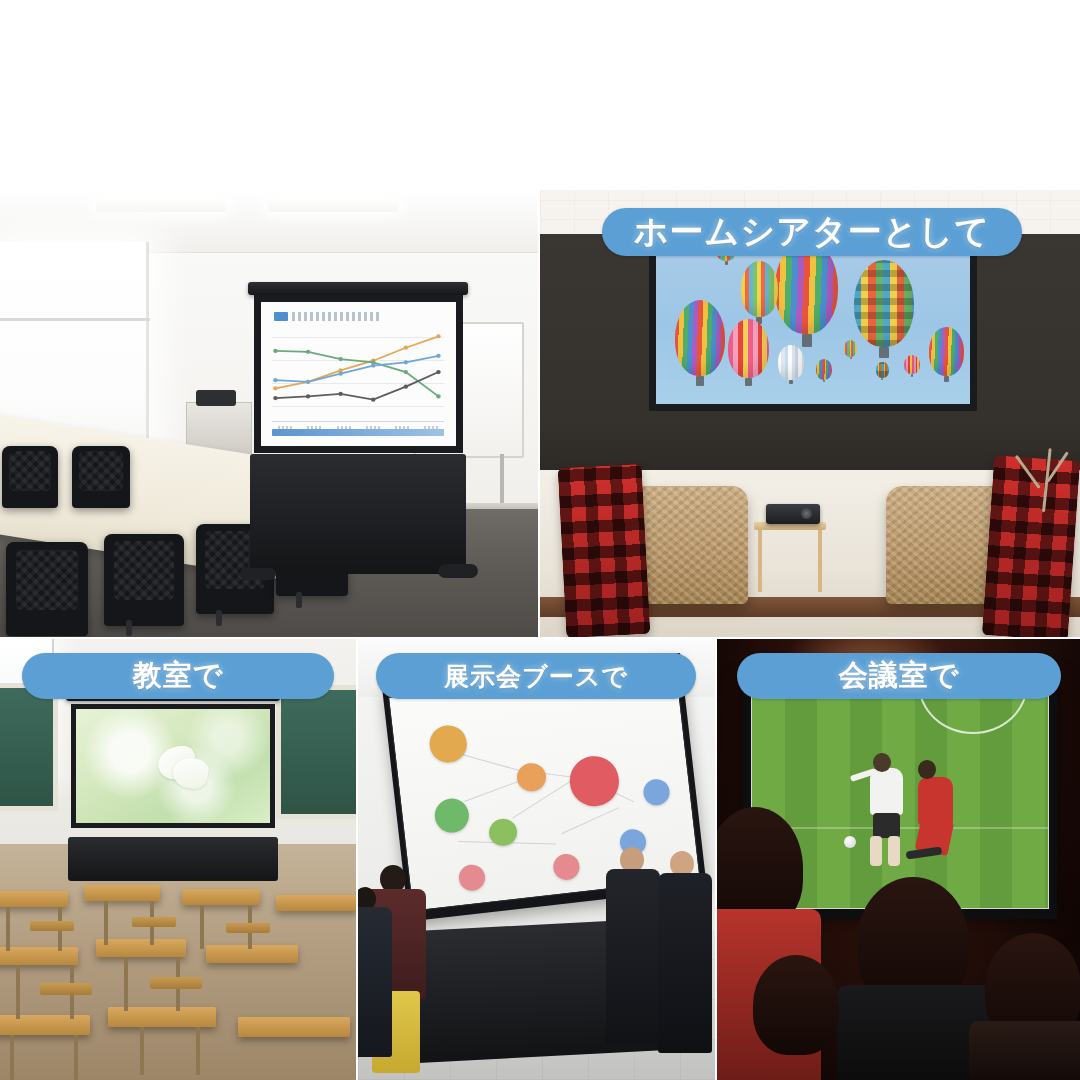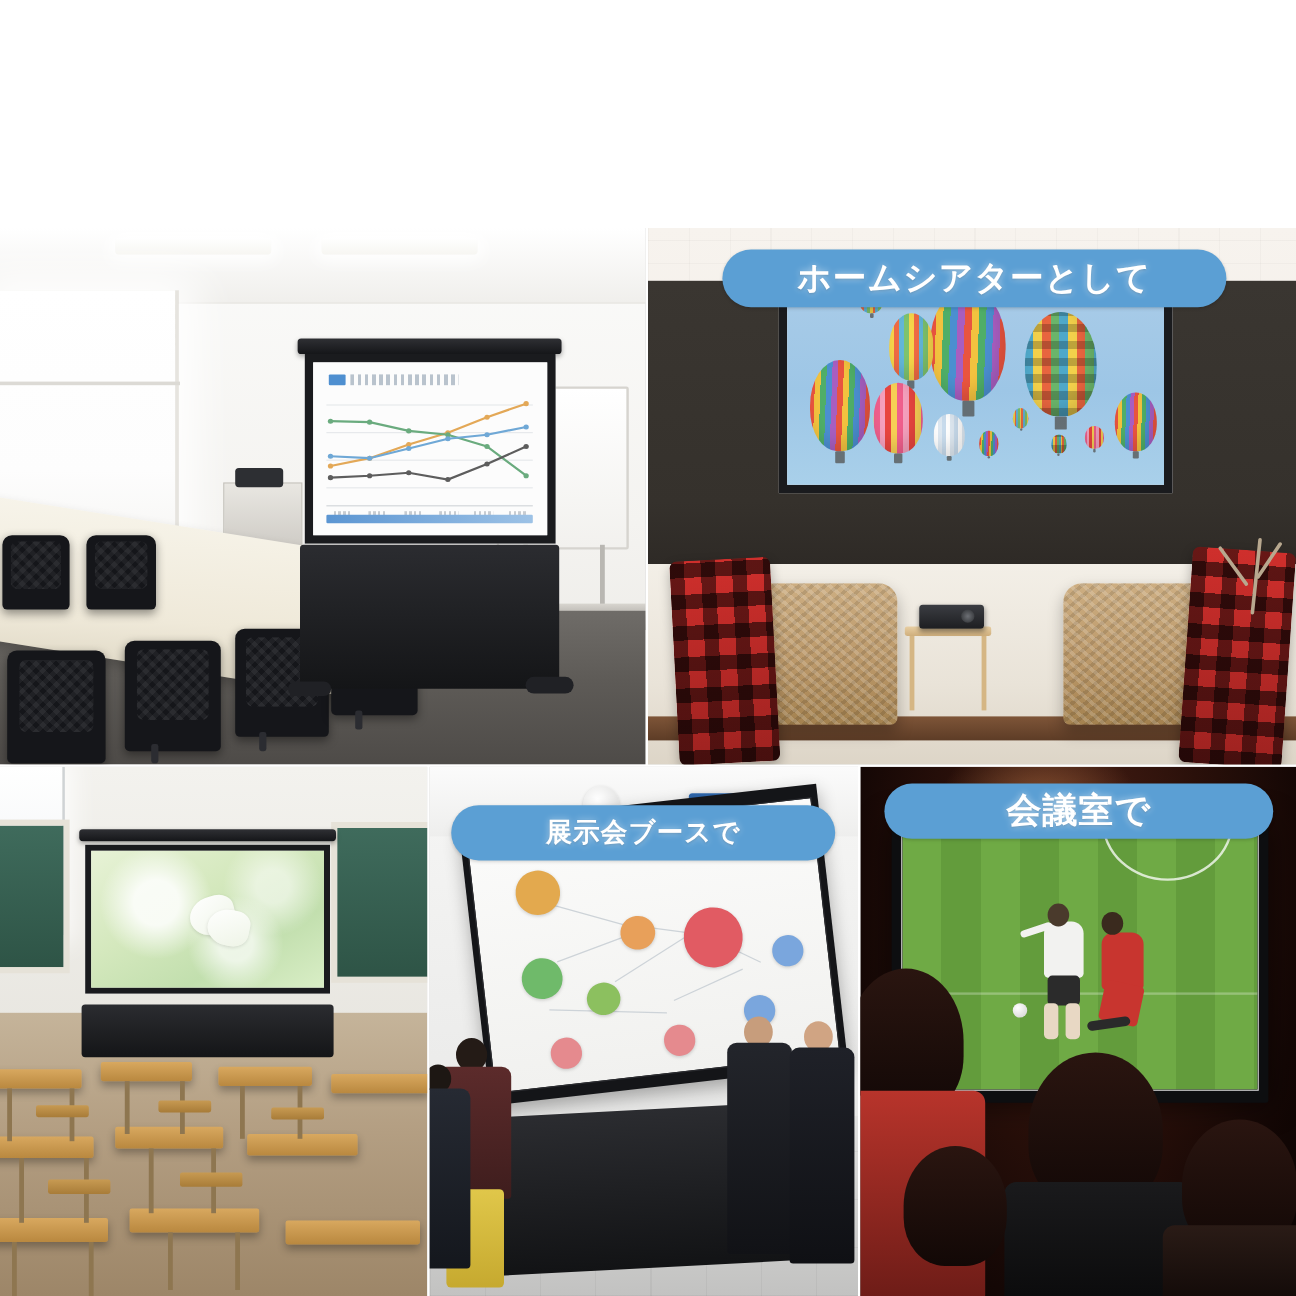--- a/index.html
+++ b/index.html
@@ -78,23 +78,23 @@
   }
 
   
   #panel-meeting   { left: 0px;   top: 0px;   width: 538px; height: 447px; }
   #panel-hometheater { left: 540px; top: 0px;  width: 540px; height: 447px; }
   #panel-classroom { left: 0px;   top: 449px; width: 356px; height: 441px; }
   #panel-exhibition{ left: 358px; top: 449px; width: 357px; height: 441px; }
   #panel-event     { left: 717px; top: 449px; width: 363px; height: 441px; }
 
   #badge-meeting      { left: 62px;  top: 18px;  width: 430px; height: 48px; font-size: 30px; }
-  #badge-hometheater  { left: 62px;  top: 18px;  width: 420px; height: 48px; font-size: 28px; }
+  #badge-hometheater  { left: 62px;  top: 18px;  width: 420px; height: 48px; font-size: 34px; }
   #badge-classroom    { left: 22px;  top: 14px;  width: 312px; height: 46px; font-size: 29px; }
-  #badge-exhibition   { left: 18px;  top: 32px;  width: 320px; height: 46px; font-size: 22px; }
+  #badge-exhibition   { left: 18px;  top: 14px;  width: 320px; height: 46px; font-size: 25px; }
   #badge-event        { left: 20px;  top: 14px;  width: 324px; height: 46px; font-size: 29px; }
 
   
 
   
   .mr-wall { position:absolute; inset:0;
     background: linear-gradient(180deg,#fbfbfa 0%,#f4f3f0 55%,#e9e7e3 100%); }
   .mr-ceiling { position:absolute; left:0; top:0; width:100%; height:62px;
     background: linear-gradient(180deg,#ffffff,#f0efec);
     border-bottom: 1px solid #e3e1dc; }
@@ -498,20 +498,23 @@
         <div class="cr-desk-leg" style="left:74px;  top:396px; height:48px;"></div>
         <div class="cr-desk-leg" style="left:140px; top:388px; height:48px;"></div>
         <div class="cr-desk-leg" style="left:196px; top:388px; height:48px;"></div>
 
         <div class="cr-chair" style="left:30px;  top:282px; width:44px; height:10px;"></div>
         <div class="cr-chair" style="left:132px; top:278px; width:44px; height:10px;"></div>
         <div class="cr-chair" style="left:226px; top:284px; width:44px; height:10px;"></div>
         <div class="cr-chair" style="left:40px;  top:344px; width:52px; height:12px;"></div>
         <div class="cr-chair" style="left:150px; top:338px; width:52px; height:12px;"></div>
       </div>
+      <div class="badge" id="badge-classroom">
+        <span>教室で</span>
+      </div>
     </div>
 
     <div class="panel" id="panel-exhibition">
       <div class="panel-photo">
         <div class="ex-wall"></div>
         <div class="ex-ceiling"></div>
         <div class="ex-speaker"></div>
         <div class="ex-bluepanel"></div>
         <div class="ex-dot" style="left:286px; top:150px;"></div>
         <div class="ex-dot" style="left:286px; top:196px;"></div>

